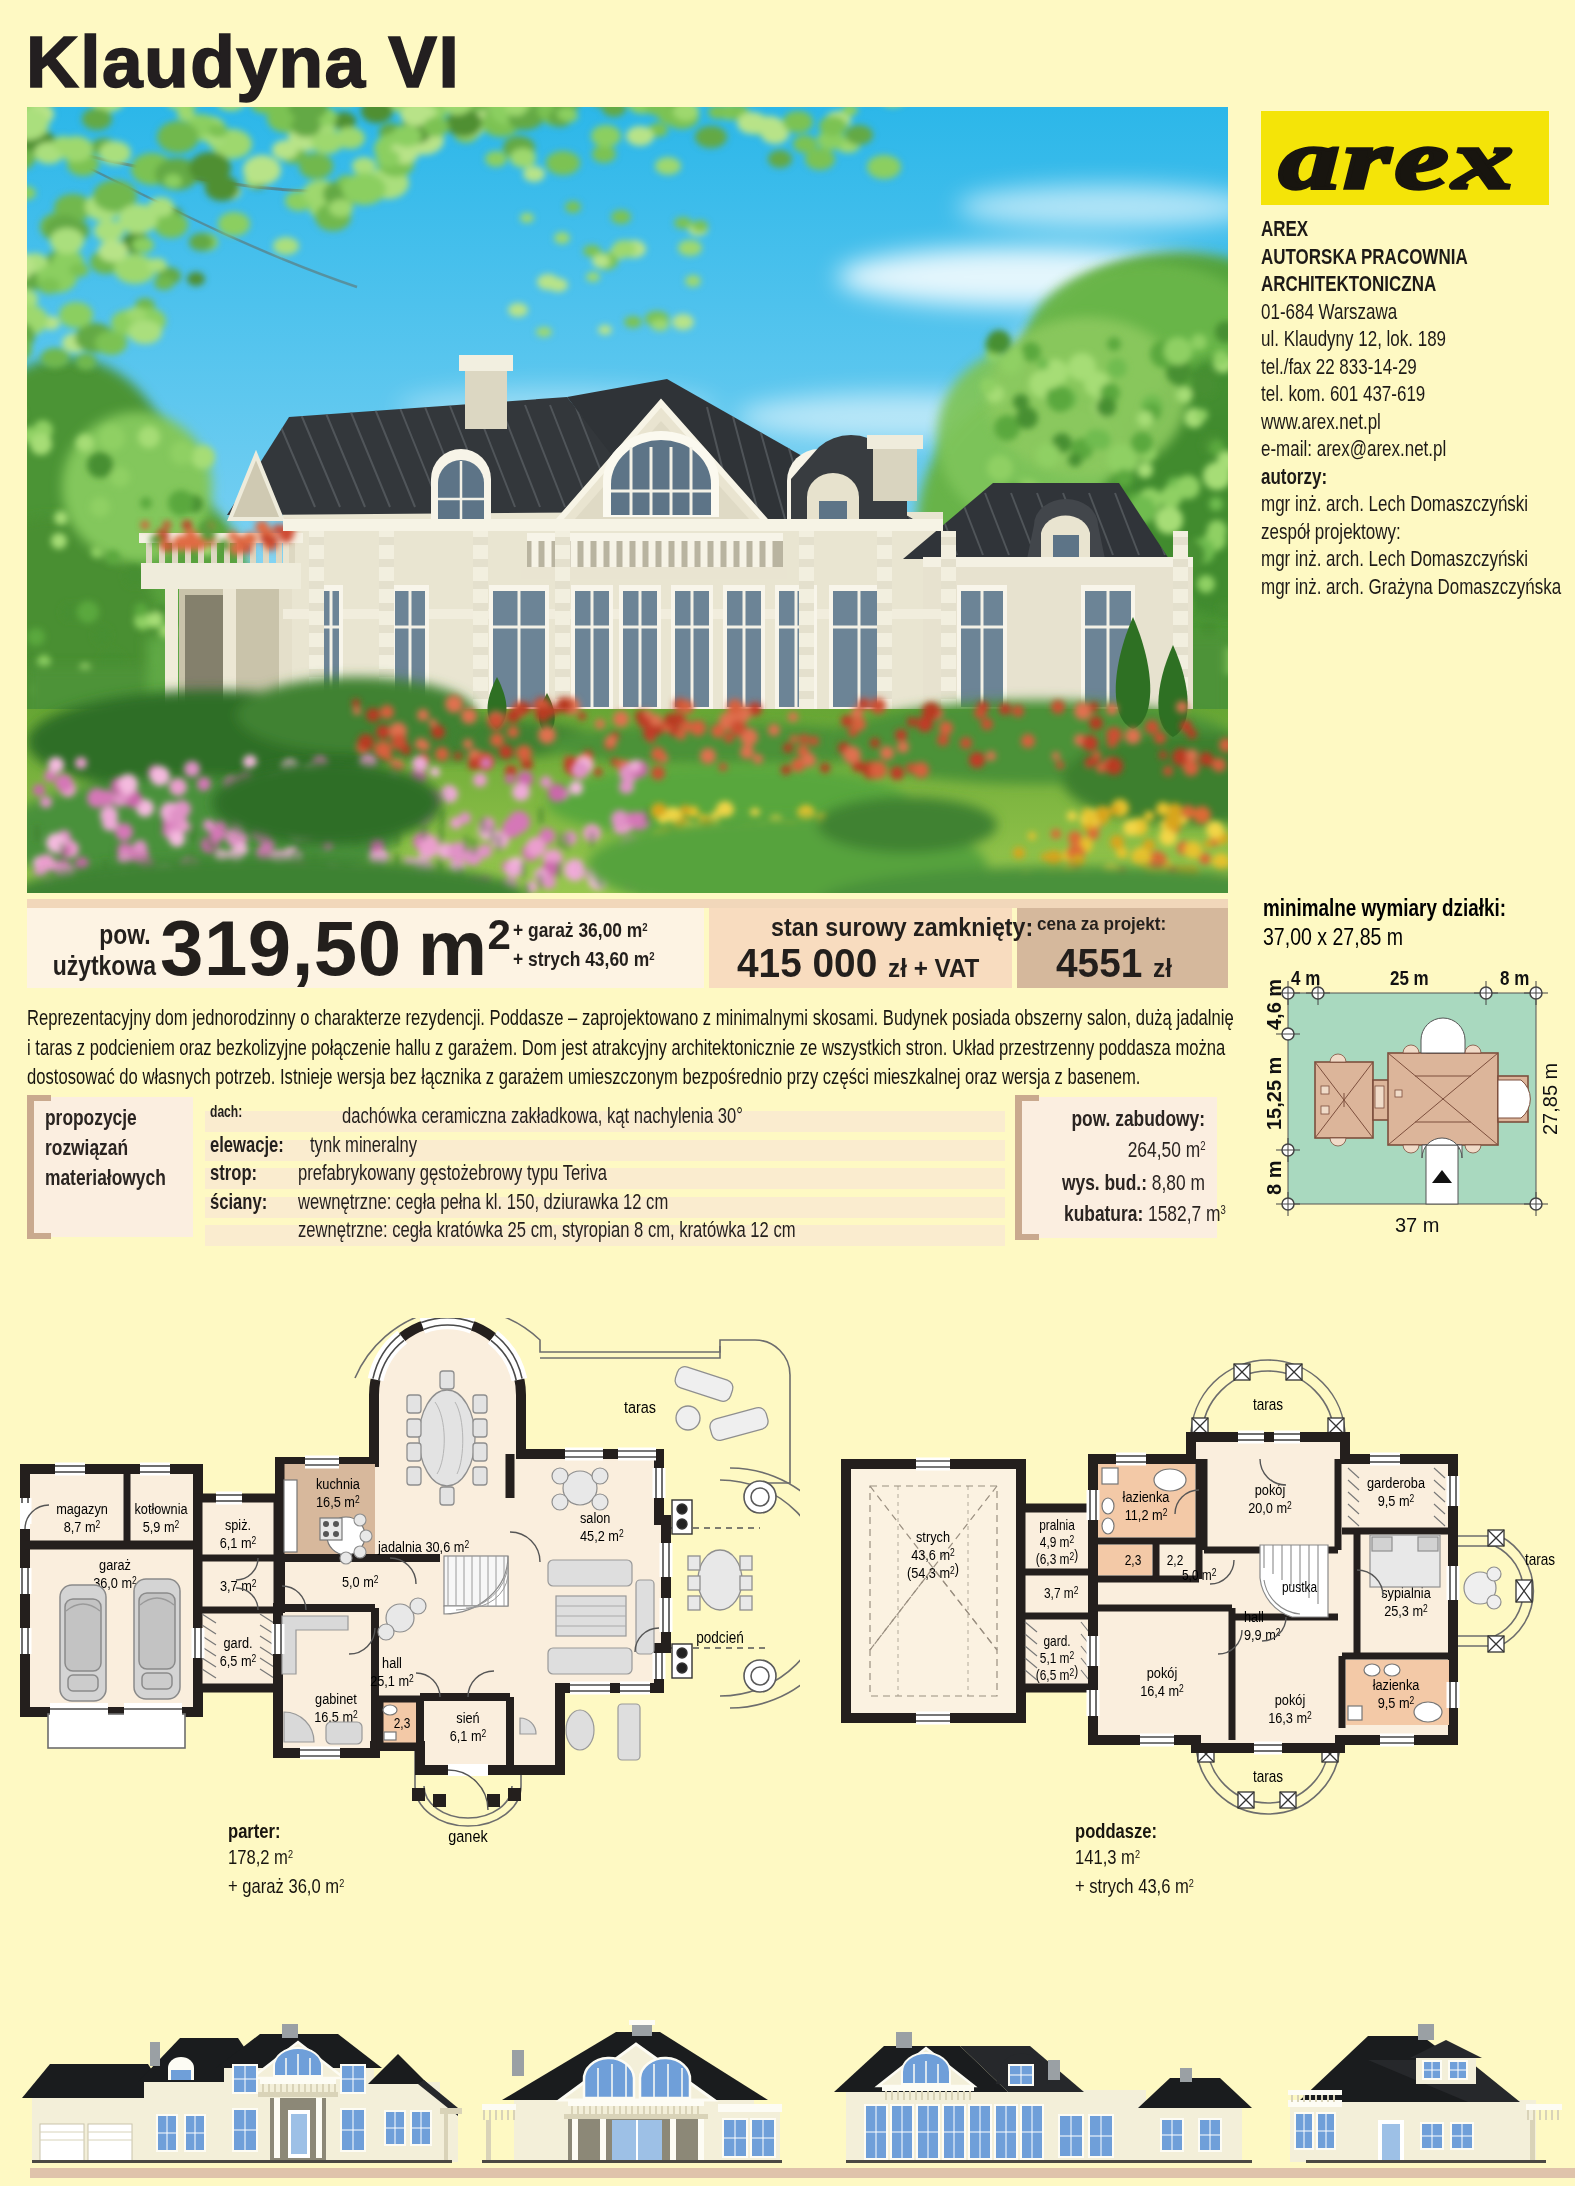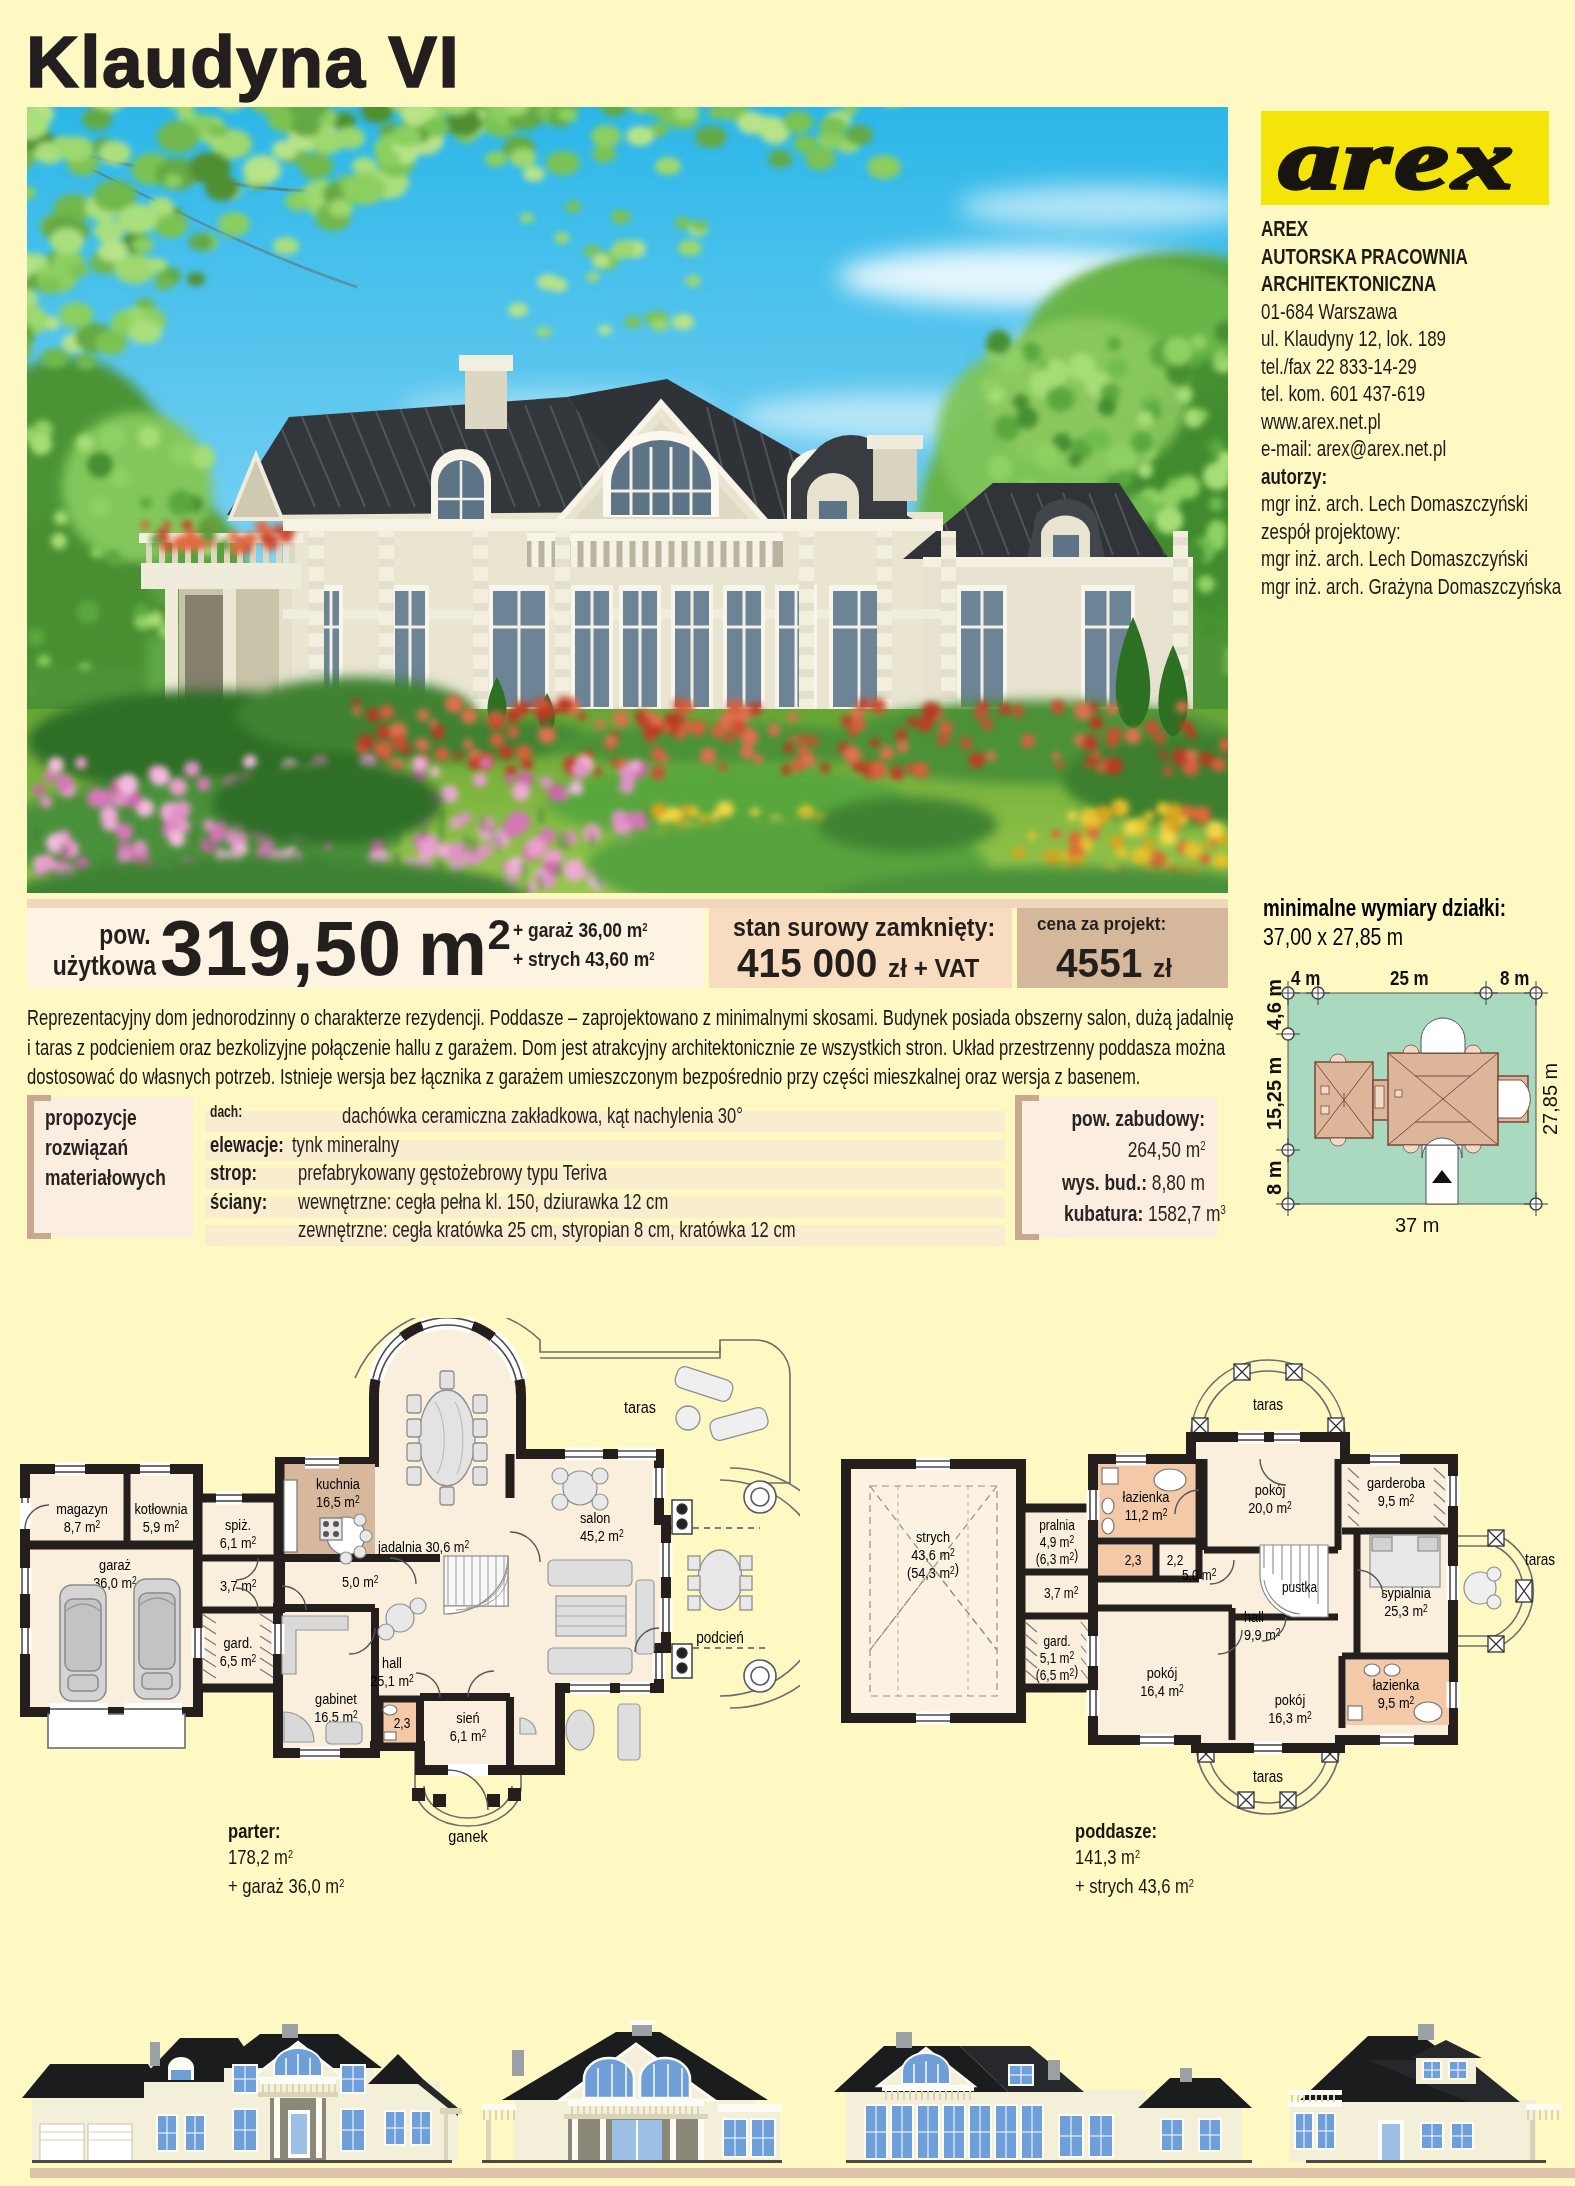--- a/index.html
+++ b/index.html
@@ -1434,21 +1434,21 @@
 
 <div class="abs" style="left:30px;top:919px;width:121px;text-align:right;font-size:28px;font-weight:bold;line-height:31px;"><span style="display:inline-block;transform:scaleX(0.82);transform-origin:100% 0;">pow.</span><br><span style="display:inline-block;transform:scaleX(0.82);transform-origin:100% 0;">użytkowa</span></div>
 
 <div class="abs" style="left:160px;top:903px;font-size:78px;font-weight:bold;letter-spacing:0.5px;"><span style="display:inline-block;white-space:nowrap;">319,50 m<span style="font-size:54%;vertical-align:baseline;position:relative;top:-0.62em;">2</span></span></div>
 
 <div class="abs" style="left:513px;top:917px;font-size:21px;font-weight:bold;line-height:26px;">
  <div style="transform:scaleX(0.83);transform-origin:0 0;white-space:nowrap;">+ garaż 36,00 m<sup>2</sup></div>
  <div style="transform:scaleX(0.83);transform-origin:0 0;white-space:nowrap;">+ strych 43,60 m<sup>2</sup></div>
 </div>
 
-<div class="abs" style="left:733px;top:913px;font-size:25px;font-weight:bold;"><span style="display:inline-block;transform:scaleX(0.93);transform-origin:0 0;white-space:nowrap;">stan surowy zamknięty:</span></div>
+<div class="abs" style="left:771px;top:913px;font-size:25px;font-weight:bold;"><span style="display:inline-block;transform:scaleX(0.93);transform-origin:0 0;white-space:nowrap;">stan surowy zamknięty:</span></div>
 
 <div class="abs" style="left:737px;top:941px;font-size:40px;font-weight:bold;"><span style="display:inline-block;transform:scaleX(0.97);transform-origin:0 0;white-space:nowrap;">415 000 <span style="font-size:25px;">zł + VAT</span></span></div>
 
 <div class="abs" style="left:1037px;top:913px;font-size:19px;font-weight:bold;"><span style="display:inline-block;transform:scaleX(0.9);transform-origin:0 0;white-space:nowrap;">cena za projekt:</span></div>
 
 <div class="abs" style="left:1056px;top:941px;font-size:40px;font-weight:bold;"><span style="display:inline-block;transform:scaleX(0.97);transform-origin:0 0;white-space:nowrap;">4551 <span style="font-size:25px;">zł</span></span></div>
 
 <div class="abs" style="left:27px;top:1003px;font-size:22px;line-height:29.5px;color:#18150f;">
  <div class="cond75">Reprezentacyjny dom jednorodzinny o charakterze rezydencji. Poddasze – zaprojektowano z minimalnymi skosami. Budynek posiada obszerny salon, dużą jadalnię</div>
  <div class="cond75">i taras z podcieniem oraz bezkolizyjne połączenie hallu z garażem. Dom jest atrakcyjny architektonicznie ze wszystkich stron. Układ przestrzenny poddasza można</div>
@@ -1470,21 +1470,21 @@
 <div class="abs" style="left:205px;top:1111px;width:800px;height:21px;background:#faeccf;"></div>
 
 <div class="abs" style="left:210px;top:1103px;font-size:16px;font-weight:bold;"><span class="cond75" style="display:inline-block;">dach:</span></div>
 
 <div class="abs" style="left:298px;top:1103px;font-size:22px;margin-left:44px;"><span class="cond75" style="display:inline-block;">dachówka ceramiczna zakładkowa, kąt nachylenia 30°</span></div>
 
 <div class="abs" style="left:205px;top:1140px;width:800px;height:21px;background:#faeccf;"></div>
 
 <div class="abs" style="left:210px;top:1132px;font-size:22px;font-weight:bold;"><span class="cond75" style="display:inline-block;">elewacje:</span></div>
 
-<div class="abs" style="left:292px;top:1132px;font-size:22px;"><span class="cond75" style="display:inline-block;">tynk mineralny</span></div>
+<div class="abs" style="left:310px;top:1132px;font-size:22px;"><span class="cond75" style="display:inline-block;">tynk mineralny</span></div>
 
 <div class="abs" style="left:205px;top:1168px;width:800px;height:21px;background:#faeccf;"></div>
 
 <div class="abs" style="left:210px;top:1160px;font-size:22px;font-weight:bold;"><span class="cond75" style="display:inline-block;">strop:</span></div>
 
 <div class="abs" style="left:298px;top:1160px;font-size:22px;"><span class="cond75" style="display:inline-block;">prefabrykowany gęstożebrowy typu Teriva</span></div>
 
 <div class="abs" style="left:205px;top:1197px;width:800px;height:21px;background:#faeccf;"></div>
 
 <div class="abs" style="left:210px;top:1189px;font-size:22px;font-weight:bold;"><span class="cond75" style="display:inline-block;">ściany:</span></div>

